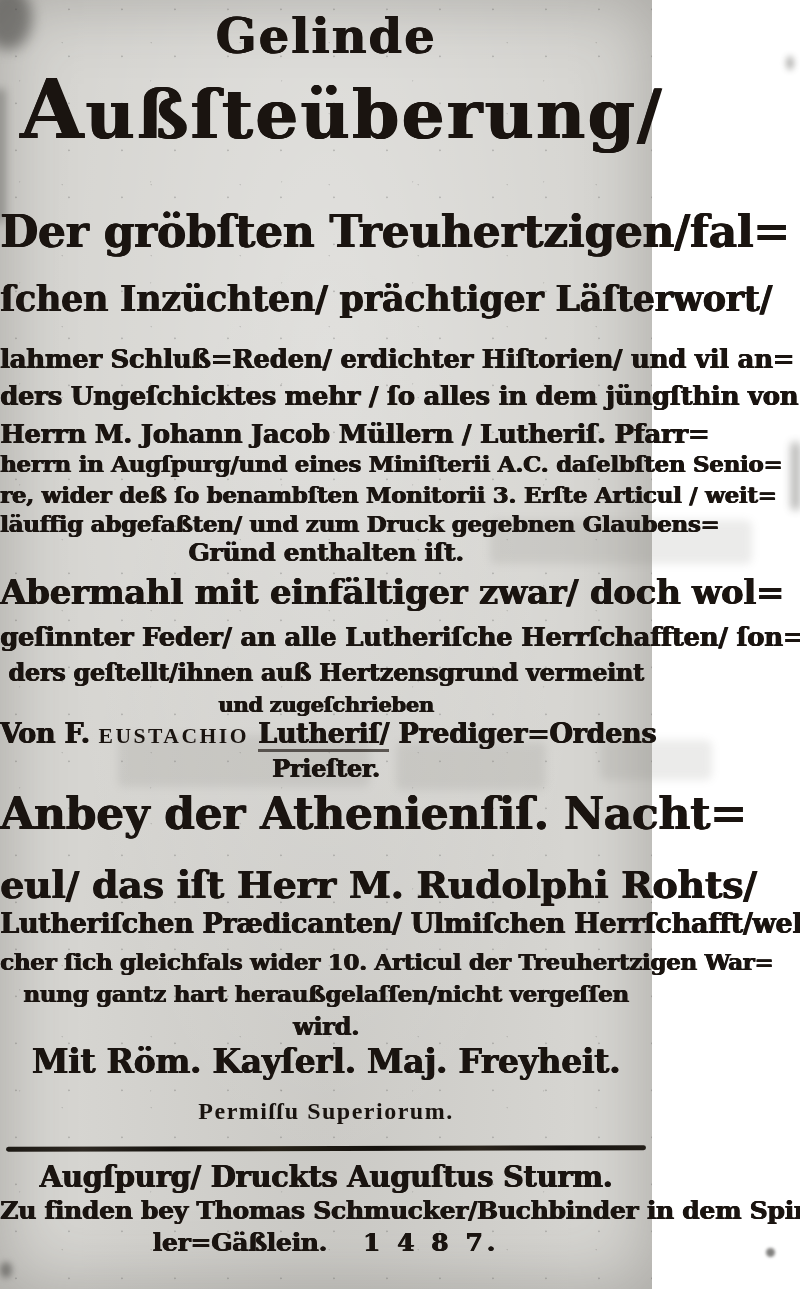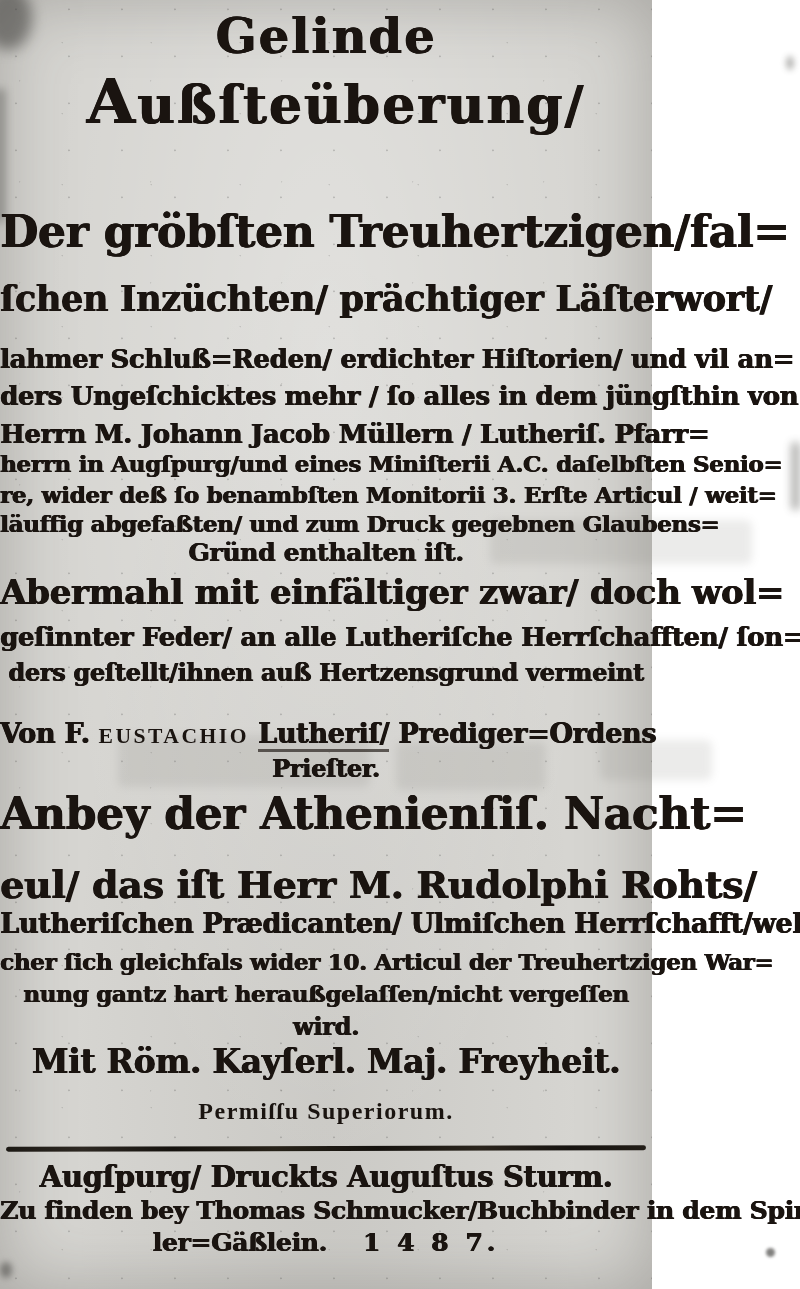--- a/index.html
+++ b/index.html
@@ -23,21 +23,21 @@
       radial-gradient(circle at 70% 60%, rgba(40,40,38,.15) .5px, transparent 1.1px),
       radial-gradient(circle at 15% 80%, rgba(40,40,38,.12) .5px, transparent 1px);
     background-size:53px 47px, 89px 71px, 131px 101px;
   }
   .line{
     position:absolute;left:0;right:0;text-align:center;white-space:nowrap;
     font-weight:700;color:#1a1410;letter-spacing:-0.3px;
   }
   .blk{ text-shadow:0.7px 0 currentColor, -0.3px 0 currentColor; }
   .t-gelinde{top:8px;font-size:48px;letter-spacing:2px;}
-  .t-main{top:74px;font-size:52px;letter-spacing:2px;margin-left:20px;}
+  .t-main{top:74px;font-size:68px;letter-spacing:2px;margin-left:20px;}
   .t-main .init{font-size:1.2em;line-height:0;}
   .s1{top:206px;font-size:44px;}
   .s2{top:278px;font-size:35px;}
   .s3{top:344px;font-size:26px;}
   .s4{top:381px;font-size:26px;}
   .s5{top:419px;font-size:26px;}
   .s6{top:450px;font-size:23px;}
   .s7{top:481px;font-size:23px;}
   .s8{top:510px;font-size:23px;}
   .s9{top:538px;font-size:25px;}
@@ -108,20 +108,21 @@
   <div class="line blk s4">ders Ungeſchicktes mehr / ſo alles in dem jüngſthin von</div>
   <div class="line blk s5">Herrn M. Johann Jacob Müllern / Lutheriſ. Pfarr=</div>
   <div class="line blk s6">herrn in Augſpurg/und eines Miniſterii A.C. daſelbſten Senio=</div>
   <div class="line blk s7">re, wider deß ſo benambſten Monitorii 3. Erſte Articul / weit=</div>
   <div class="line blk s9">Gründ enthalten iſt.</div>
   <div class="line blk s8">läuffig abgefaßten/ und zum Druck gegebnen Glaubens=</div>
 
   <div class="line blk d1">Abermahl mit einfältiger zwar/ doch wol=</div>
   <div class="line blk d2">geſinnter Feder/ an alle Lutheriſche Herrſchafften/ ſon=</div>
   <div class="line blk d3">ders geſtellt/ihnen auß Hertzensgrund vermeint</div>
+  <div class="line blk d4">und zugeſchrieben</div>
 
   <div class="line blk auth">
     <span class="gap">Von F.</span><span class="caps gap">EUSTACHIO</span><span class="underl gap">Lutheriſ/</span><span>Prediger=Ordens</span>
   </div>
   <div class="line blk priest">Prieſter.</div>
 
   <div class="line blk a1">Anbey der Athenienſiſ. Nacht=</div>
   <div class="line blk a2">eul/ das iſt Herr M. Rudolphi Rohts/</div>
   <div class="line blk a3">Lutheriſchen Prædicanten/ Ulmiſchen Herrſchafft/wel=</div>
   <div class="line blk a4">cher ſich gleichfals wider 10. Articul der Treuhertzigen War=</div>

